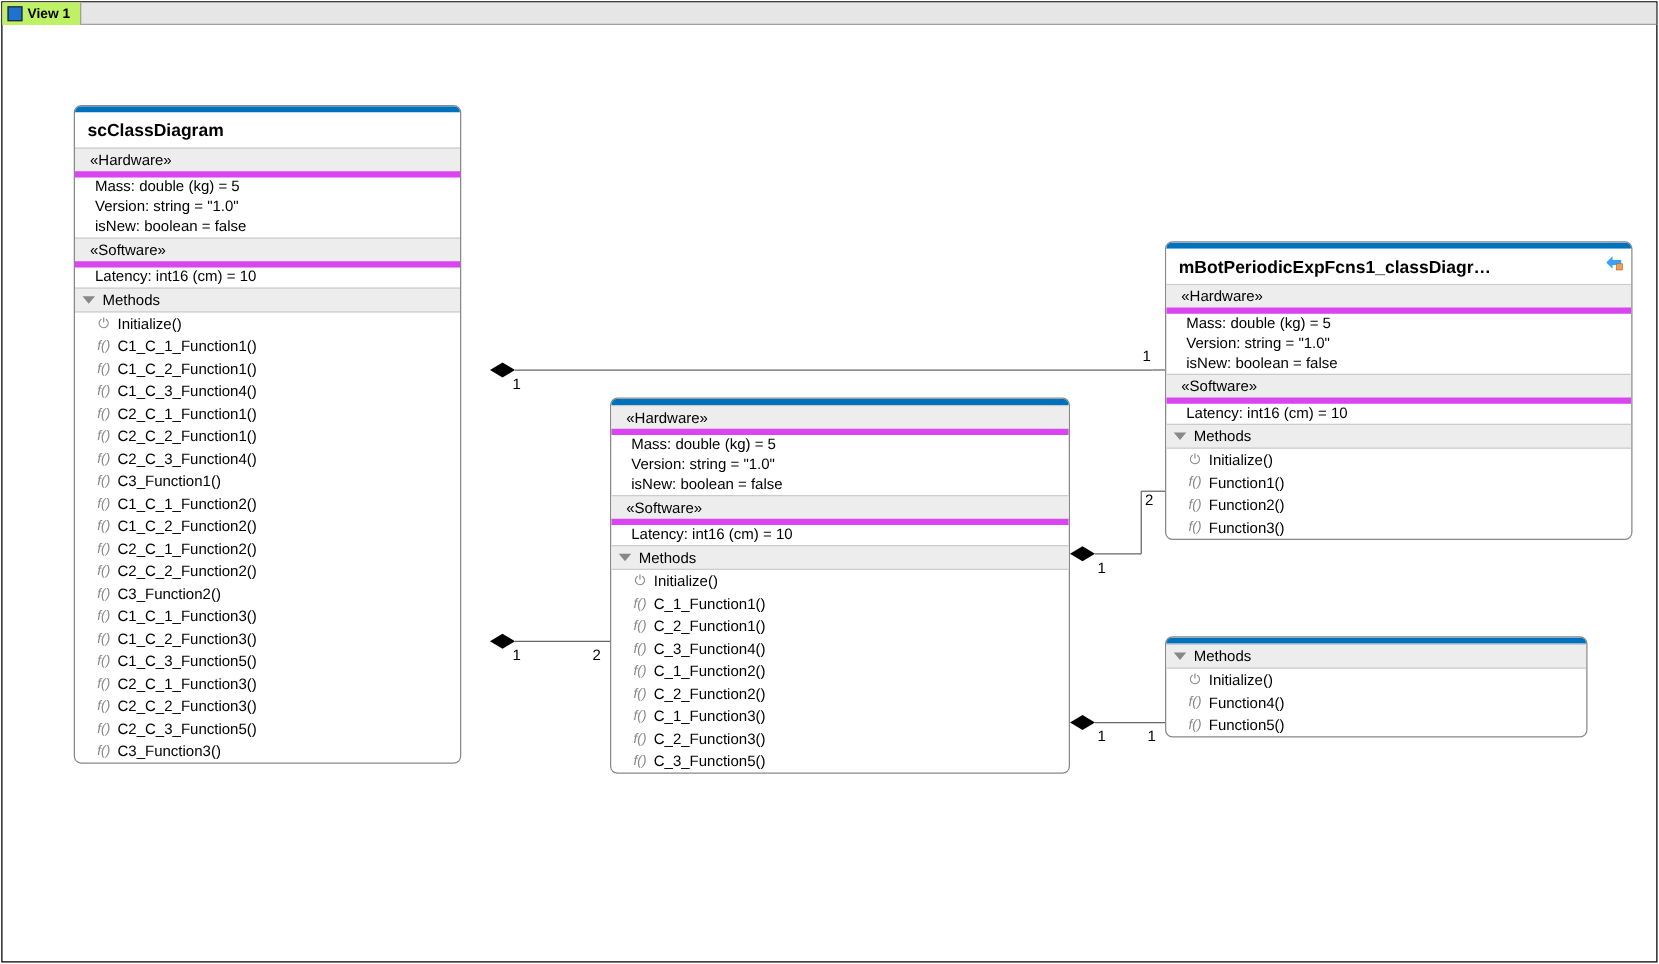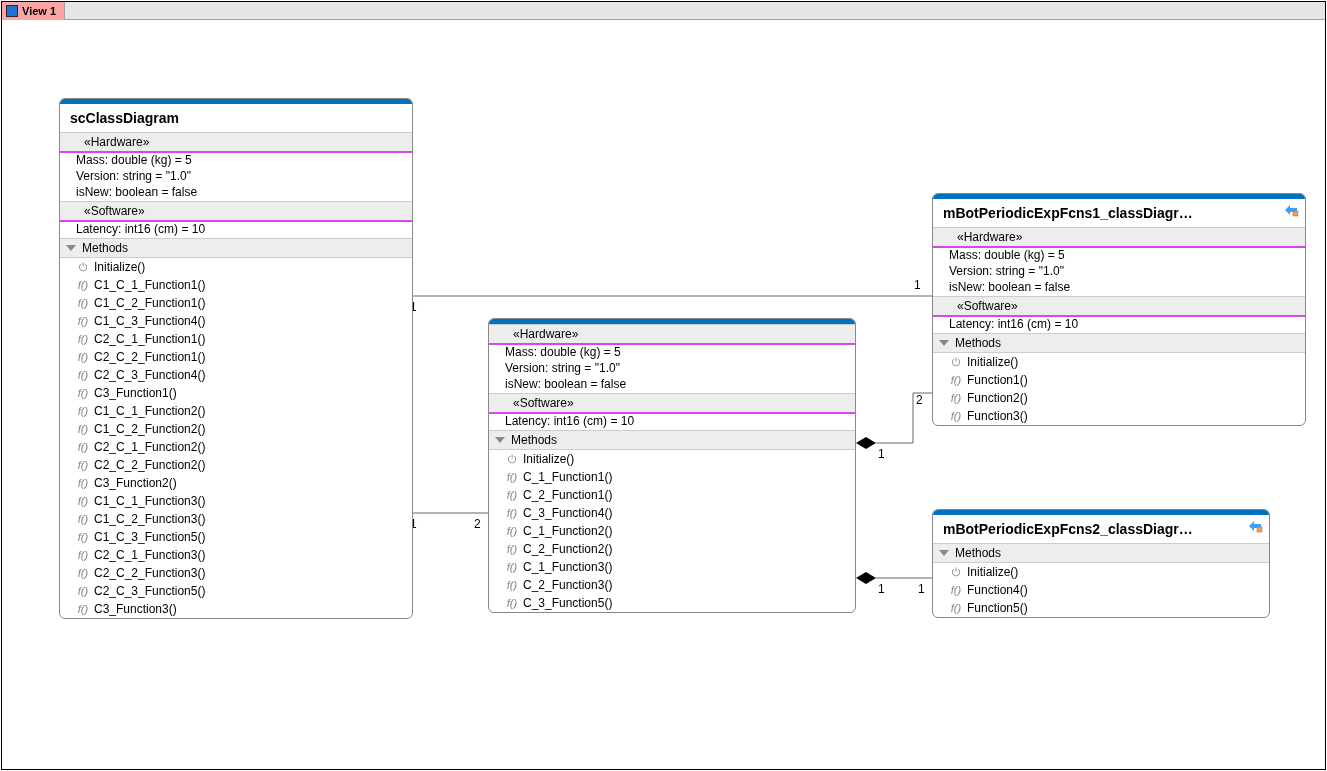--- a/index.html
+++ b/index.html
@@ -25,21 +25,21 @@
     background: #e6e6e6;
     border-bottom: 1px solid #a0a0a0;
     display: flex;
     align-items: center;
     font-size: 11px;
   }
   .tab {
     display: flex; align-items: center;
     padding: 0 8px 0 4px;
     height: 18px;
-    background: #fca5a5;
+    background: #bef264;
     border-right: 1px solid #a0a0a0;
     font-weight: bold;
   }
   .tab-icon {
     width: 12px; height: 12px;
     background: #1e73d2;
     border: 1px solid #2a2a2a;
     margin-right: 4px;
   }
   .canvas {
@@ -61,22 +61,22 @@
   }
   .class-name {
     font-weight: bold;
     font-size: 14px;
     padding: 6px 10px 6px 10px;
     background: #fff;
   }
   .section-stereo {
     background: #ededed;
     border-top: 1px solid #ccc;
-    border-bottom: 2px solid #d946ef;
-    padding: 2px 24px;
+    border-bottom: 5px solid #d946ef;
+    padding: 2px 12px;
     font-size: 12px;
   }
   .attr-line {
     padding: 0 8px 2px 16px;
     font-size: 12px;
   }
   .methods-header {
     background: #ededed;
     border-top: 1px solid #ccc;
     border-bottom: 1px solid #ccc;
@@ -171,21 +171,21 @@
 
     <div class="mult-label" style="left:408px;top:497px;">1</div>
     <div class="mult-label" style="left:472px;top:497px;">2</div>
 
     <div class="mult-label" style="left:876px;top:427px;">1</div>
     <div class="mult-label" style="left:914px;top:373px;">2</div>
 
     <div class="mult-label" style="left:876px;top:562px;">1</div>
     <div class="mult-label" style="left:916px;top:562px;">1</div>
 
-    <div class="class-box" style="left:57px; top:78px; width:354px;">
+    <div class="class-box" style="left:57px; top:64px; width:310px;">
       <div class="class-titlebar"></div>
       <div class="class-name">scClassDiagram</div>
       <div class="section-stereo">«Hardware»</div>
       <div class="attr-line">Mass: double (kg) = 5</div>
       <div class="attr-line">Version: string = "1.0"</div>
       <div class="attr-line">isNew: boolean = false</div>
       <div class="section-stereo">«Software»</div>
       <div class="attr-line">Latency: int16 (cm) = 10</div>
       <div class="methods-header">
         <span class="tri"></span>
@@ -361,27 +361,20 @@
           </div>
           <div class="method-row">
             <span class="icon-fn">f()</span>
             <span>Function3()</span>
           </div>
         </div>
     </div>
 
     <div class="class-box" style="left:930px; top:489px; width:338px;">
       <div class="class-titlebar"></div>
-      <div class="class-name" style="position:relative;">
-        <span>mBotPeriodicExpFcns2_classDiagr…</span>
-        <svg width="16" height="14" style="position:absolute;right:6px;top:4px;">
-          <polygon points="2,7 7,2 7,5 14,5 14,9 7,9 7,12" fill="#3aa0ff"></polygon>
-          <rect x="10" y="8" width="5" height="5" fill="#e8a05a" stroke="#b06a20" stroke-width="0.5"></rect>
-        </svg>
-      </div>
       <div class="methods-header">
         <span class="tri"></span>
         <span>Methods</span>
       </div>
       <div class="method-row">
           <span class="icon-init">⏻</span>
           <span>Initialize()</span>
         </div>
       <div id="exp2-methods">
           <div class="method-row">

